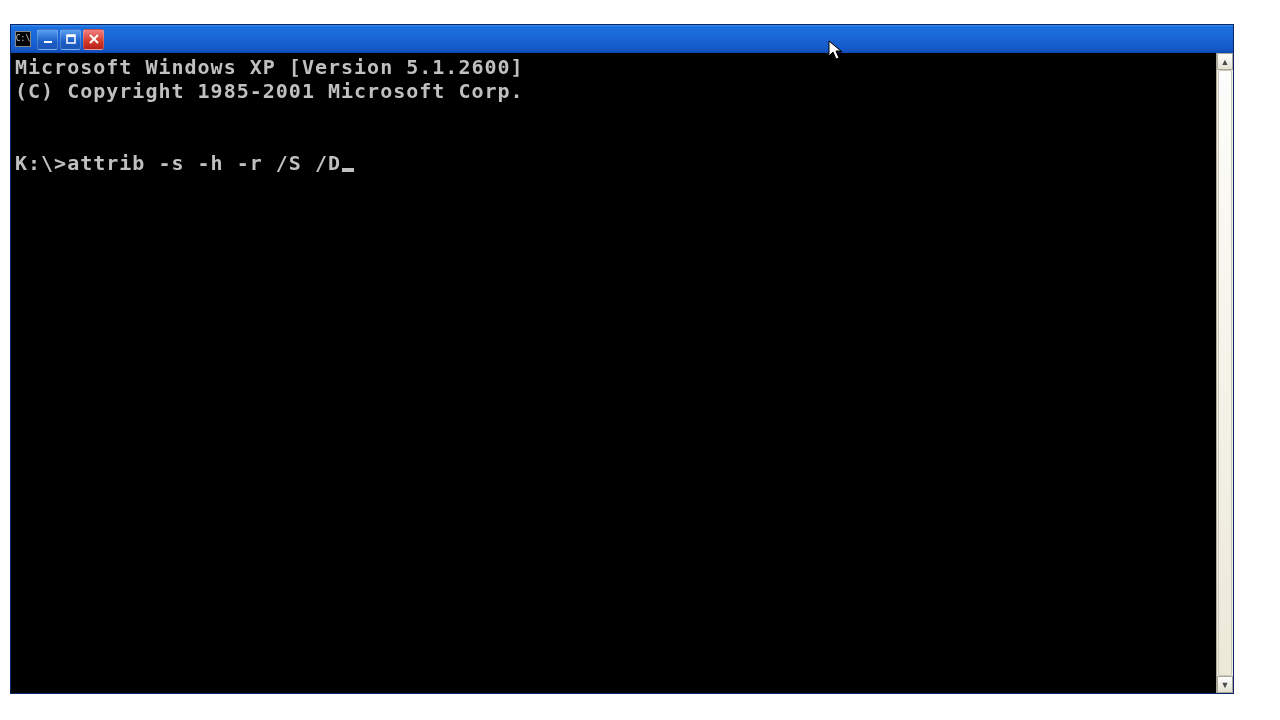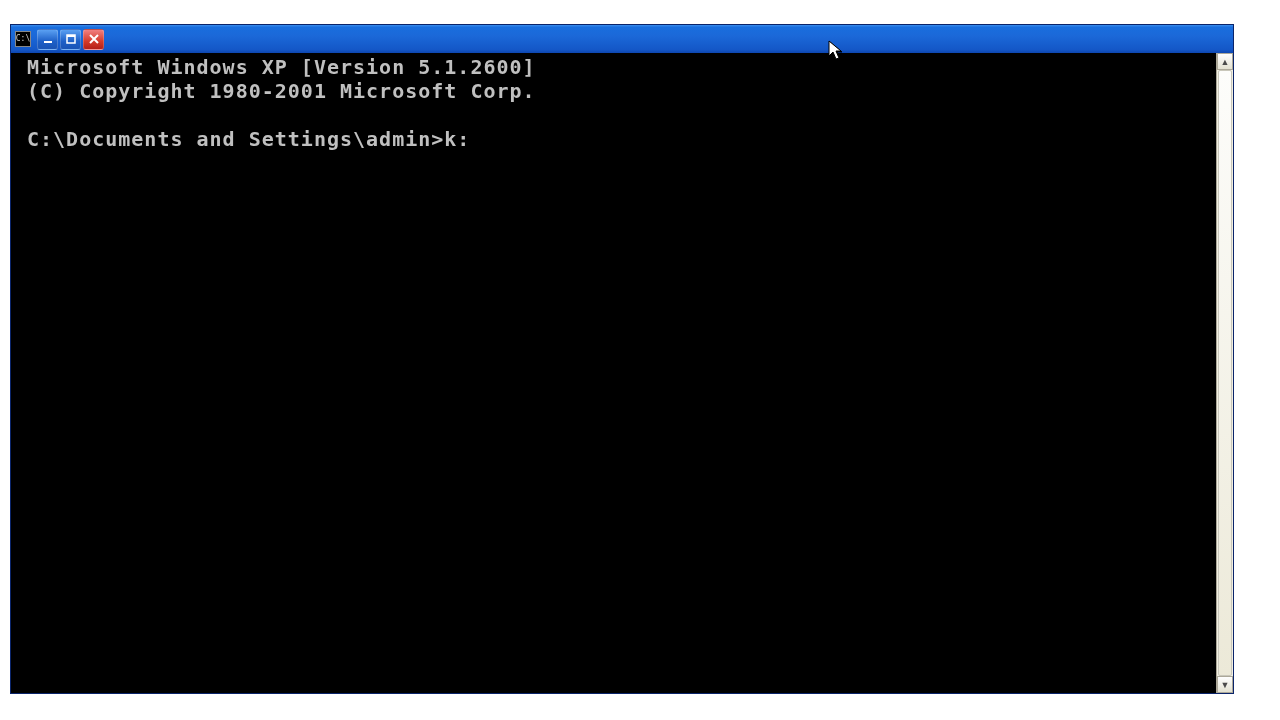--- a/index.html
+++ b/index.html
@@ -50,21 +50,21 @@
   }
   .titlebar .btn svg { width: 12px; height: 12px; }
 
   .client {
     flex: 1;
     display: flex;
     background: #000;
   }
   .terminal {
     flex: 1;
-    padding: 2px 16px;
+    padding: 2px 4px;
     font: bold 20px/1.2 "Lucida Console", Consolas, monospace;
     color: #c0c0c0;
     white-space: pre;
     overflow: hidden;
     letter-spacing: 1px;
   }
   .terminal .line { min-height: 1.2em; }
   .cursor {
     display: inline-block;
     width: .6em; height: .2em;
@@ -128,21 +128,21 @@
       </div>
       <div class="btn close">
         <svg viewBox="0 0 12 12">
           <path d="M2 2 L10 10 M10 2 L2 10" stroke="#fff" stroke-width="2"></path>
         </svg>
       </div>
     </div>
   </div>
 
   <div class="client">
-    <div class="terminal" id="terminal"><div class="line">Microsoft Windows XP [Version 5.1.2600]</div><div class="line">(C) Copyright 1980-2001 Microsoft Corp.</div><div class="line"></div><div class="line">C:\Documents and Settings\admin&gt;k:</div><div class="line"></div></div>
+    <div class="terminal" id="terminal"><div class="line">Microsoft Windows XP [Version 5.1.2600]</div><div class="line">(C) Copyright 1985-2001 Microsoft Corp.</div><div class="line"></div><div class="line"></div><div class="line">K:\&gt;attrib -s -h -r /S /D<span class="cursor"></span></div></div>
     <div class="vscroll">
       <div class="arrow">▲</div>
       <div class="track">
         <div class="thumb"></div>
       </div>
       <div class="arrow">▼</div>
     </div>
   </div>
 </div>
 

